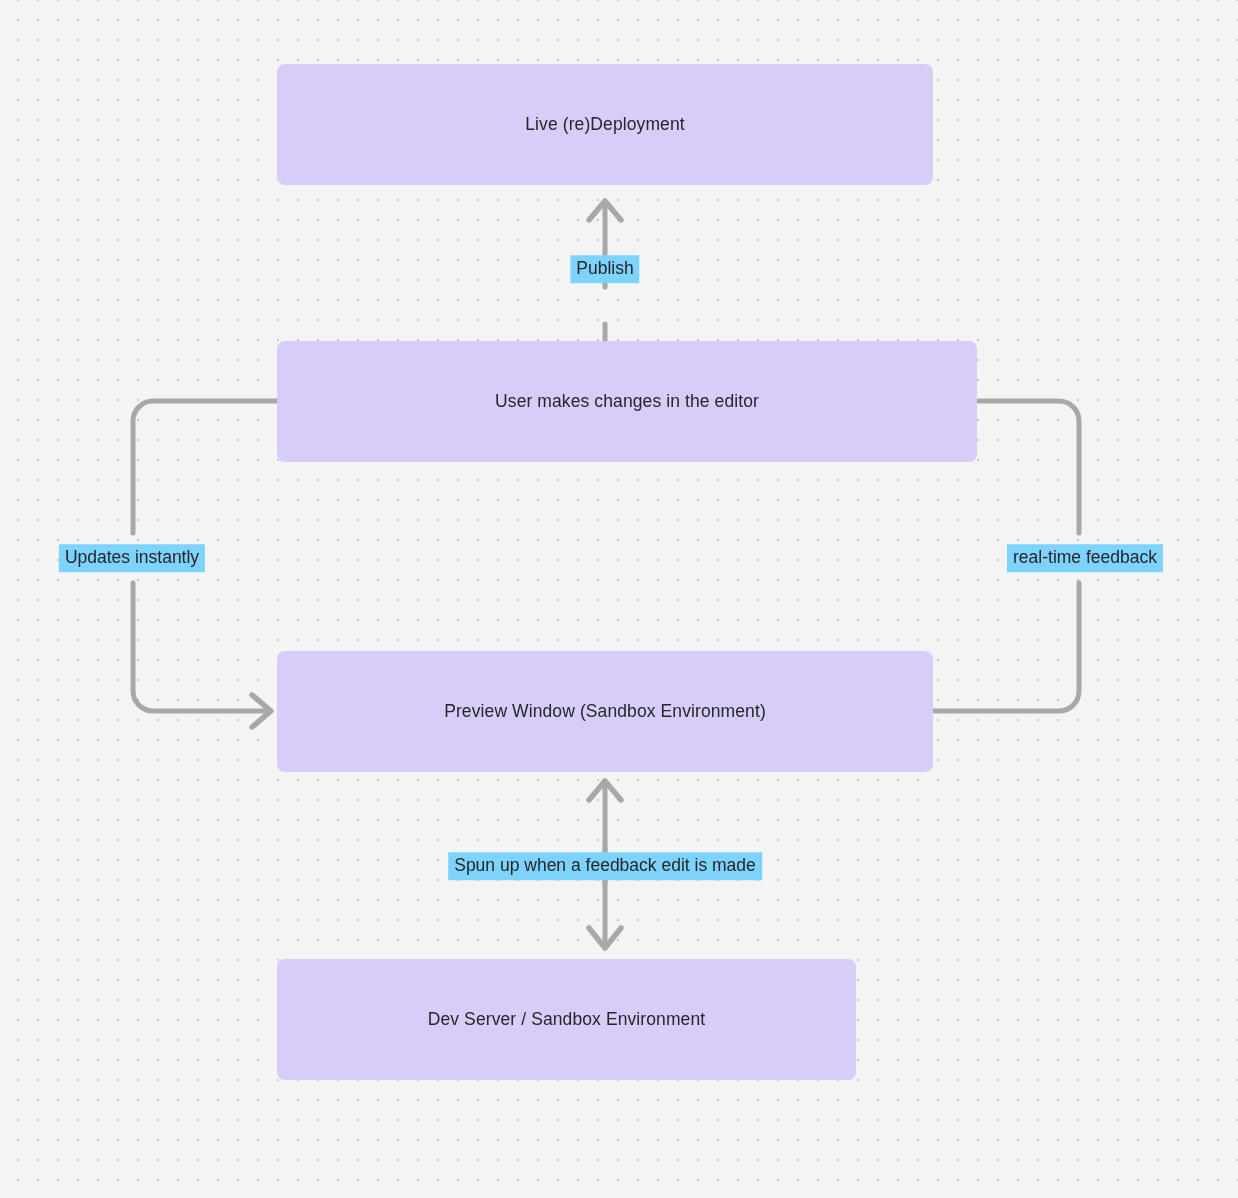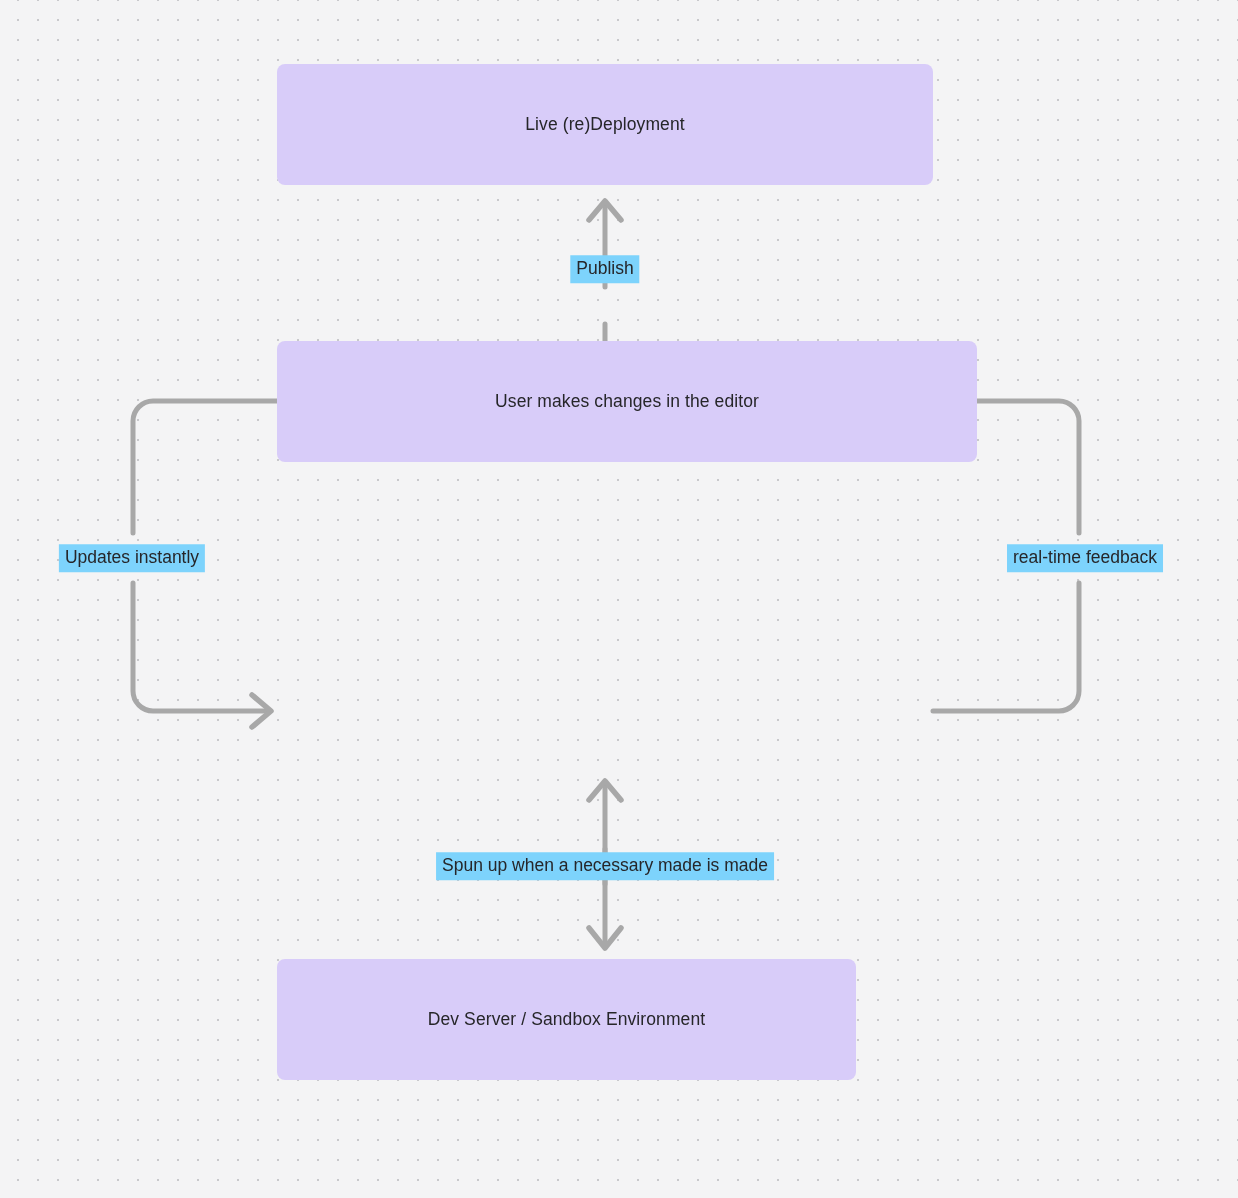--- a/index.html
+++ b/index.html
@@ -93,26 +93,29 @@
   </svg>
 
   <div class="node" style="left:277px; top:64px; width:656px; height:121px;">
     <span>Live (re)Deployment</span>
   </div>
 
   <div class="node" style="left:277px; top:341px; width:700px; height:121px;">
     <span>User makes changes in the editor</span>
   </div>
 
+  <div class="node" style="left:277px; top:651px; width:656px; height:121px;">
+    <span>Preview Window (Sandbox Environment)</span>
+  </div>
 
   <div class="node" style="left:277px; top:959px; width:579px; height:121px;">
     <span>Dev Server / Sandbox Environment</span>
   </div>
 
   <div class="edge-label" style="left:605px; top:269px;">Publish</div>
 
   <div class="edge-label" style="left:132px; top:558px;">Updates instantly</div>
 
   <div class="edge-label" style="left:1078px; top:558px;margin-left:7px;">real-time feedback</div>
 
-  <div class="edge-label" style="left:605px; top:866px;">Spun up when a necessary made is made</div>
+  <div class="edge-label" style="left:605px; top:866px;">Spun up when a feedback edit is made</div>
 
 </div>
 
 </body></html>

